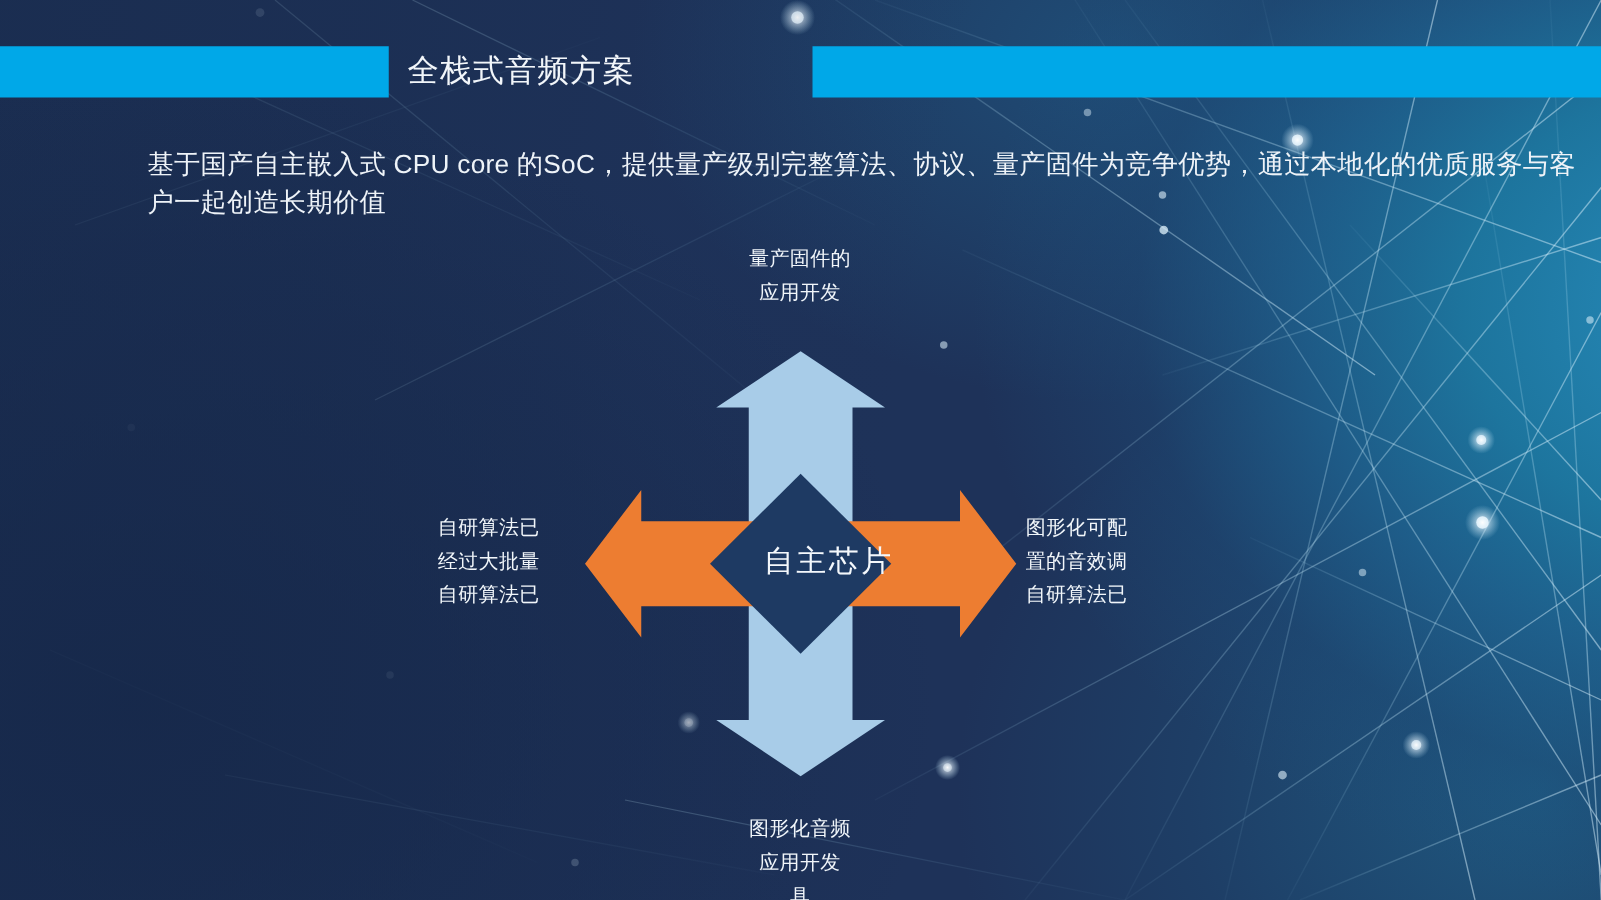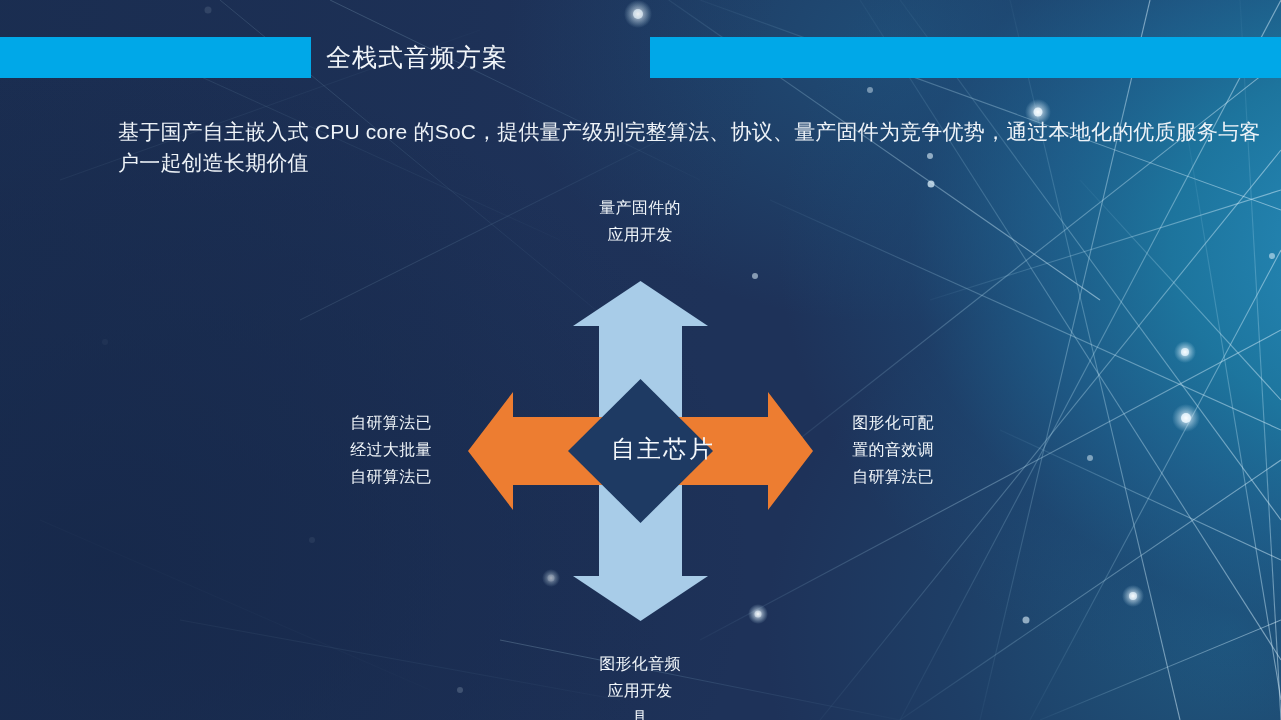--- a/index.html
+++ b/index.html
@@ -132,24 +132,24 @@
     text-align: center;
     margin-top: 16px;
   }
   .cap-left {
     left: 330px;
     top: 409px;
     width: 122px;
     text-align: center;
   }
   .cap-right {
-    left: 832px;
+    left: 780px;
     top: 409px;
     width: 122px;
-    text-align: center;
+    text-align: right;
   }
 </style>
 </head>
 <body>
 
 <div id="slide">
 
   <div class="bg-base"></div>
   <div class="bg-teal"></div>
 

